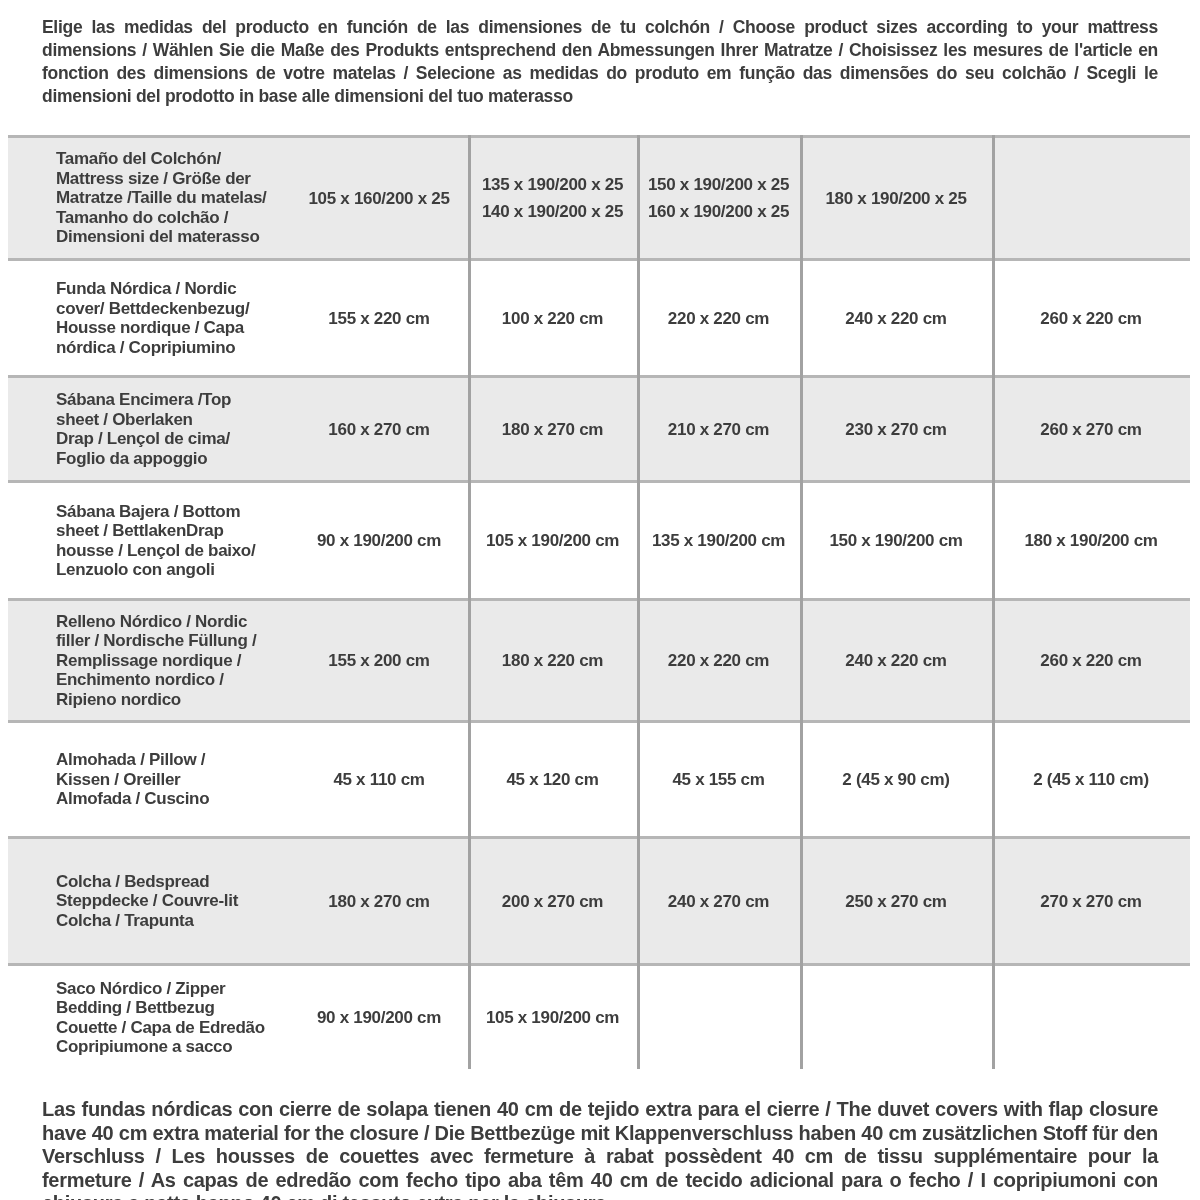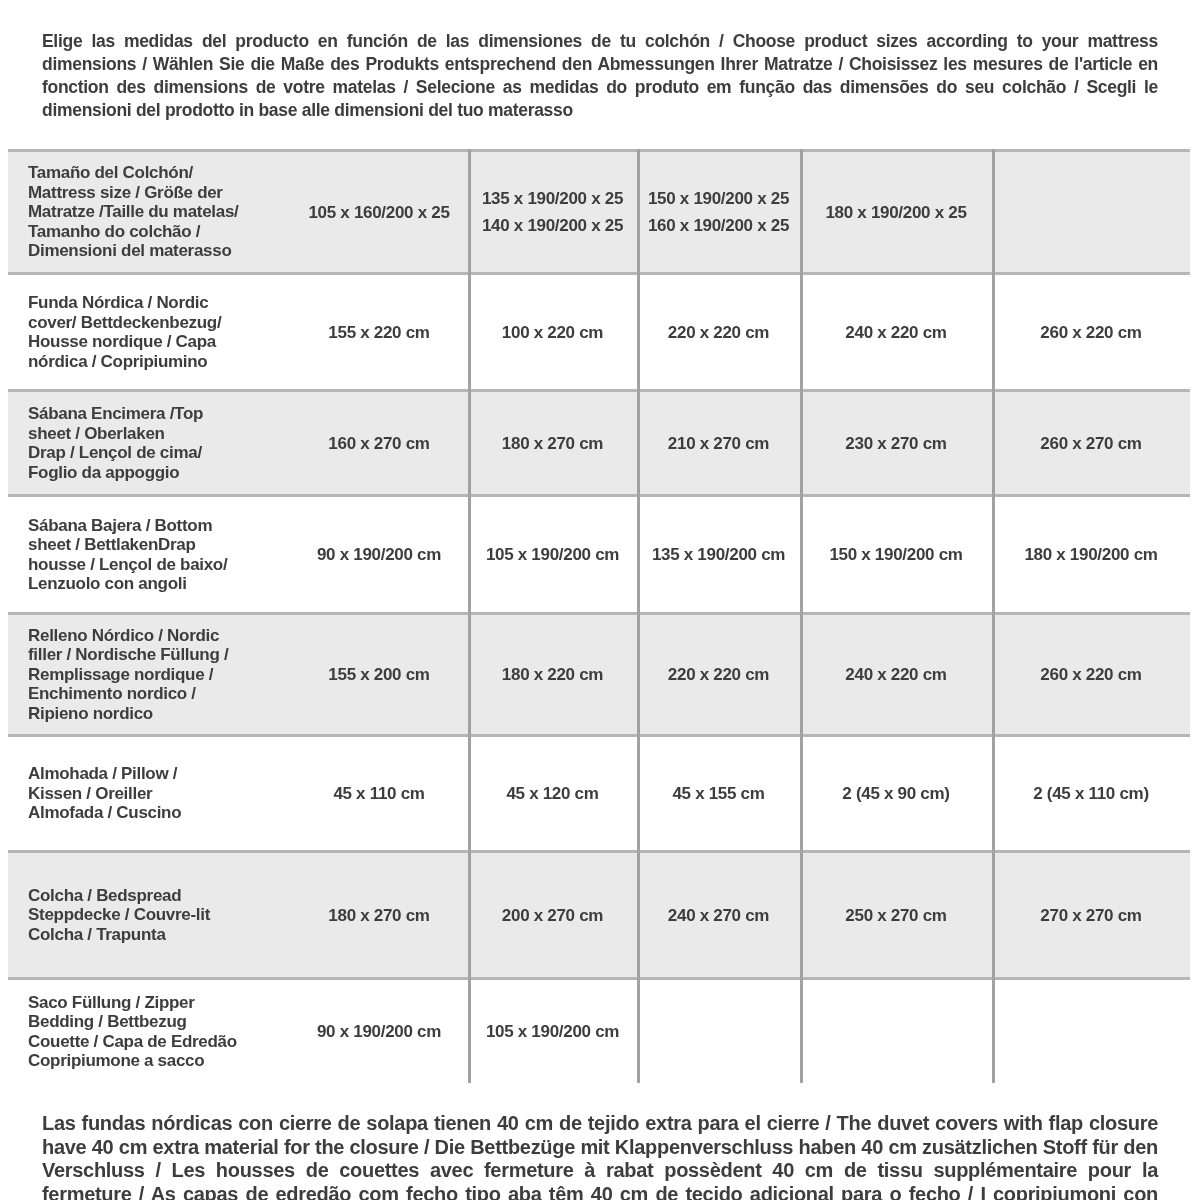--- a/index.html
+++ b/index.html
@@ -5,37 +5,37 @@
   html, body { margin:0; padding:0; }
   body {
     width:1200px; height:1200px; background:#ffffff; overflow:hidden;
     font-family:"Liberation Sans", sans-serif; font-weight:bold;
     color:var(--text-color, #3d3d3d);
     -webkit-font-smoothing:antialiased;
   }
   .para {
     margin:0 42px; text-align:justify; letter-spacing:-0.3px;
   }
-  .intro { padding-top:30px; font-size:17.5px; line-height:23px; }
+  .intro { padding-top:16px; font-size:17.5px; line-height:23px; }
   .footer { margin-top:29px; font-size:20px; line-height:23.5px; }
 
   .table-wrap { position:relative; margin:27px 0 0 8px; width:1182px; }
   .hline { height:3px; background:var(--hline-color,#b6b6b6); }
   .row {
     display:grid;
     grid-template-columns:282px 178px 169px 163px 192px 198px;
   }
   .row.gray  { background:var(--gray-row,#eaeaea); }
   .row.white { background:var(--white-row,#ffffff); }
   .r1 { height:120px; } .r2 { height:114px; } .r3 { height:102px; }
   .r4 { height:115px; } .r5 { height:119px; } .r6 { height:113px; }
   .r7 { height:124px; } .r8 { height:103px; }
   .cell { display:flex; align-items:center; overflow:hidden; }
   .cell.label {
-    padding-left:20px; font-size:17px; line-height:19.5px;
+    padding-left:48px; font-size:17px; line-height:19.5px;
     white-space:pre-line; letter-spacing:-0.3px;
   }
   .cell.val {
     justify-content:center; text-align:center; font-size:17px;
     line-height:27px; white-space:pre-line; letter-spacing:-0.3px;
   }
   .vline {
     position:absolute; top:0; height:100%; width:3px;
     background:var(--vline-color,#a2a2a2); z-index:2;
   }
@@ -136,21 +136,21 @@
 Colcha / Trapunta</div>
     <div class="cell val">180 x 270 cm</div>
     <div class="cell val">200 x 270 cm</div>
     <div class="cell val">240 x 270 cm</div>
     <div class="cell val">250 x 270 cm</div>
     <div class="cell val">270 x 270 cm</div>
   </div>
 
   <div class="hline"></div>
   <div class="row white r8">
-    <div class="cell label">Saco Füllung / Zipper
+    <div class="cell label">Saco Nórdico / Zipper
 Bedding / Bettbezug
 Couette  / Capa de Edredão
 Copripiumone a sacco</div>
     <div class="cell val">90 x 190/200 cm</div>
     <div class="cell val">105 x 190/200 cm</div>
     <div class="cell val"></div>
     <div class="cell val"></div>
     <div class="cell val"></div>
   </div>
 

